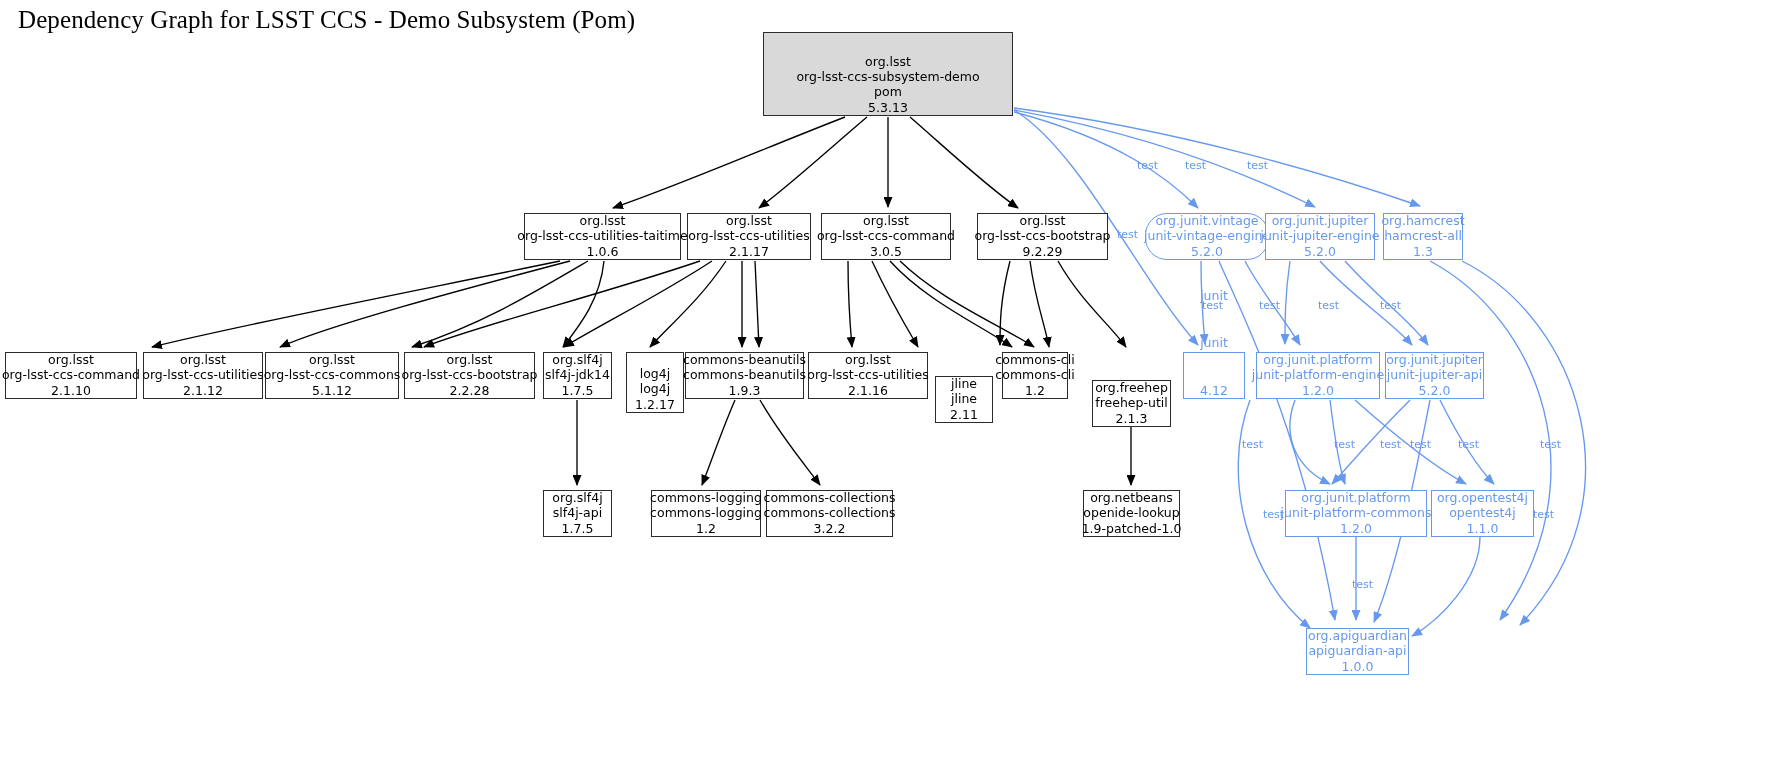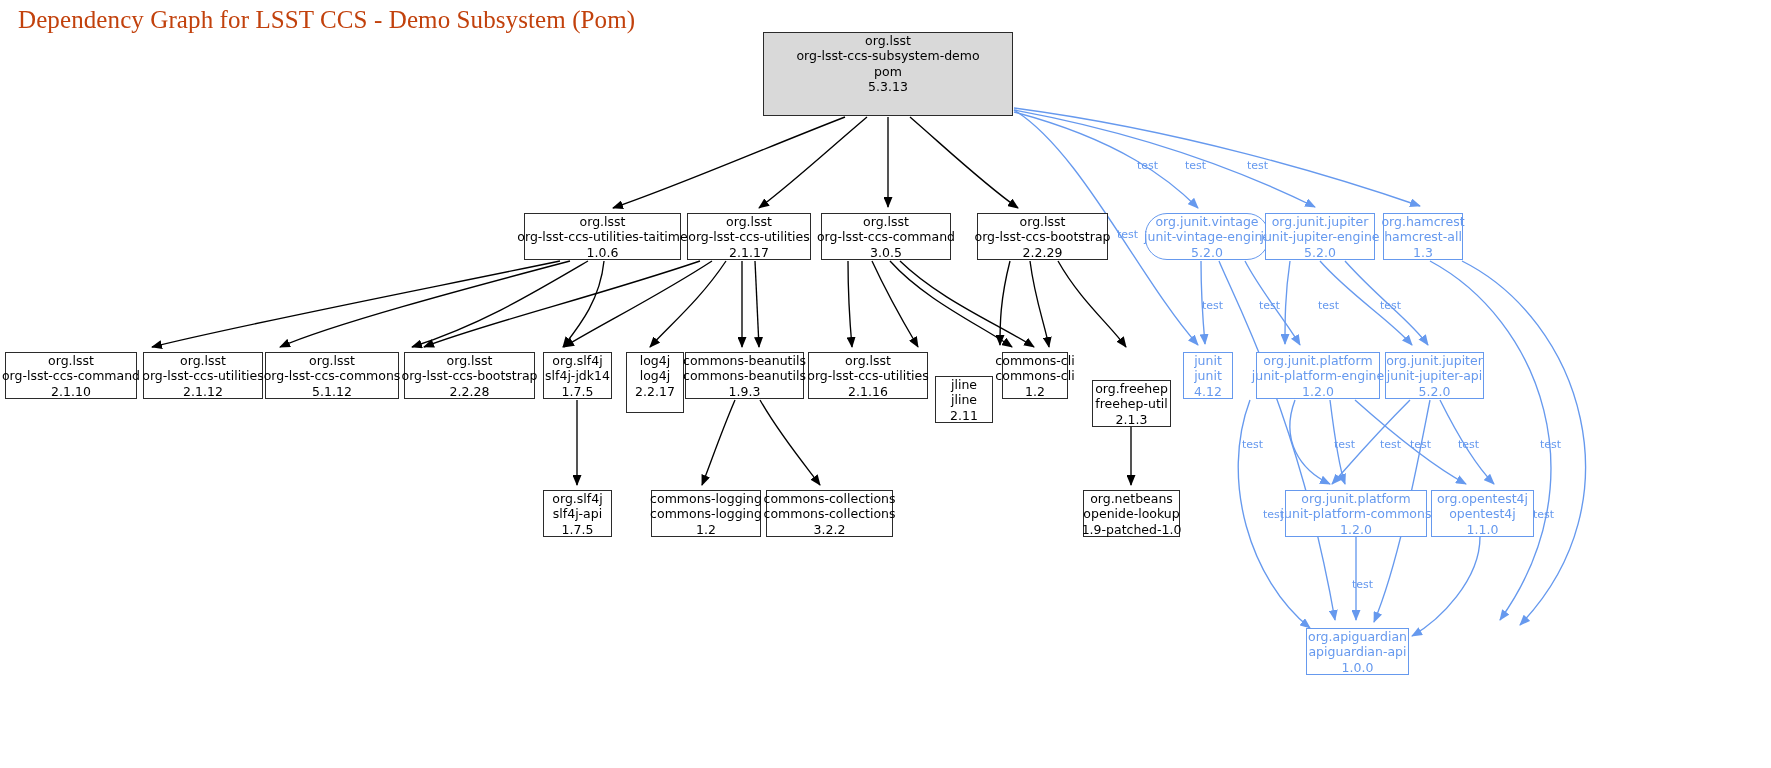--- a/index.html
+++ b/index.html
@@ -13,21 +13,21 @@
     position: relative;
     overflow: hidden;
     font-family: "DejaVu Sans", sans-serif;
   }
   #graph-title {
     position: absolute;
     left: 18px;
     top: 6px;
     font-family: "Liberation Serif", serif;
     font-size: 25px;
-    color: #c2410c;
+    color: #000000;
     white-space: nowrap;
     letter-spacing: 0.1px;
   }
   #edge-layer {
     position: absolute;
     left: 0;
     top: 0;
     width: 1771px;
     height: 768px;
     pointer-events: none;
@@ -40,21 +40,21 @@
     height: 768px;
   }
   .node {
     position: absolute;
     box-sizing: border-box;
     border: 1.6px solid #2b2b2b;
     background: #ffffff;
     display: flex;
     flex-direction: column;
     align-items: center;
-    justify-content: flex-start;
+    justify-content: flex-end;
     font-family: "DejaVu Sans", sans-serif;
     font-size: 12.5px;
     line-height: 15.3px;
     color: #000000;
     text-align: center;
     white-space: nowrap;
   }
   .node.root {
     background: #d9d9d9;
     border-color: #2b2b2b;
@@ -168,21 +168,21 @@
       <span class="ln">2.1.17</span>
     </div>
     <div class="node" style="left: 821px; top: 213px; width: 130px; height: 47px;">
       <span class="ln">org.lsst</span>
       <span class="ln">org-lsst-ccs-command</span>
       <span class="ln">3.0.5</span>
     </div>
     <div class="node" style="left: 977px; top: 213px; width: 131px; height: 47px;">
       <span class="ln">org.lsst</span>
       <span class="ln">org-lsst-ccs-bootstrap</span>
-      <span class="ln">2.2.29</span>
+      <span class="ln">9.2.29</span>
     </div>
     <div class="node test" style="left: 1145px; top: 213px; width: 124px; height: 47px; border-radius: 22px;">
       <span class="ln">org.junit.vintage</span>
       <span class="ln">junit-vintage-engine</span>
       <span class="ln">5.2.0</span>
     </div>
     <div class="node test" style="left: 1265px; top: 213px; width: 110px; height: 47px;">
       <span class="ln">org.junit.jupiter</span>
       <span class="ln">junit-jupiter-engine</span>
       <span class="ln">5.2.0</span>
@@ -213,21 +213,21 @@
       <span class="ln">2.2.28</span>
     </div>
     <div class="node" style="left: 543px; top: 352px; width: 69px; height: 47px;">
       <span class="ln">org.slf4j</span>
       <span class="ln">slf4j-jdk14</span>
       <span class="ln">1.7.5</span>
     </div>
     <div class="node" style="left: 626px; top: 352px; width: 58px; height: 61px;">
       <span class="ln">log4j</span>
       <span class="ln">log4j</span>
-      <span class="ln">2.2.17</span>
+      <span class="ln">1.2.17</span>
     </div>
     <div class="node" style="left: 685px; top: 352px; width: 119px; height: 47px;">
       <span class="ln">commons-beanutils</span>
       <span class="ln">commons-beanutils</span>
       <span class="ln">1.9.3</span>
     </div>
     <div class="node" style="left: 808px; top: 352px; width: 120px; height: 47px;">
       <span class="ln">org.lsst</span>
       <span class="ln">org-lsst-ccs-utilities</span>
       <span class="ln">2.1.16</span>
@@ -240,21 +240,21 @@
     <div class="node" style="left: 1002px; top: 352px; width: 66px; height: 47px;">
       <span class="ln">commons-cli</span>
       <span class="ln">commons-cli</span>
       <span class="ln">1.2</span>
     </div>
     <div class="node" style="left: 1092px; top: 352px; width: 79px; height: 47px; margin-top: 28px;">
       <span class="ln">org.freehep</span>
       <span class="ln">freehep-util</span>
       <span class="ln">2.1.3</span>
     </div>
-    <div class="node test" style="left: 1183px; top: 352px; width: 50px; height: 47px;">
+    <div class="node test" style="left: 1183px; top: 352px; width: 62px; height: 47px; gap: 32px;">
       <span class="ln">junit</span>
       <span class="ln">junit</span>
       <span class="ln">4.12</span>
     </div>
     <div class="node test" style="left: 1256px; top: 352px; width: 124px; height: 47px;">
       <span class="ln">org.junit.platform</span>
       <span class="ln">junit-platform-engine</span>
       <span class="ln">1.2.0</span>
     </div>
     <div class="node test" style="left: 1385px; top: 352px; width: 99px; height: 47px;">

